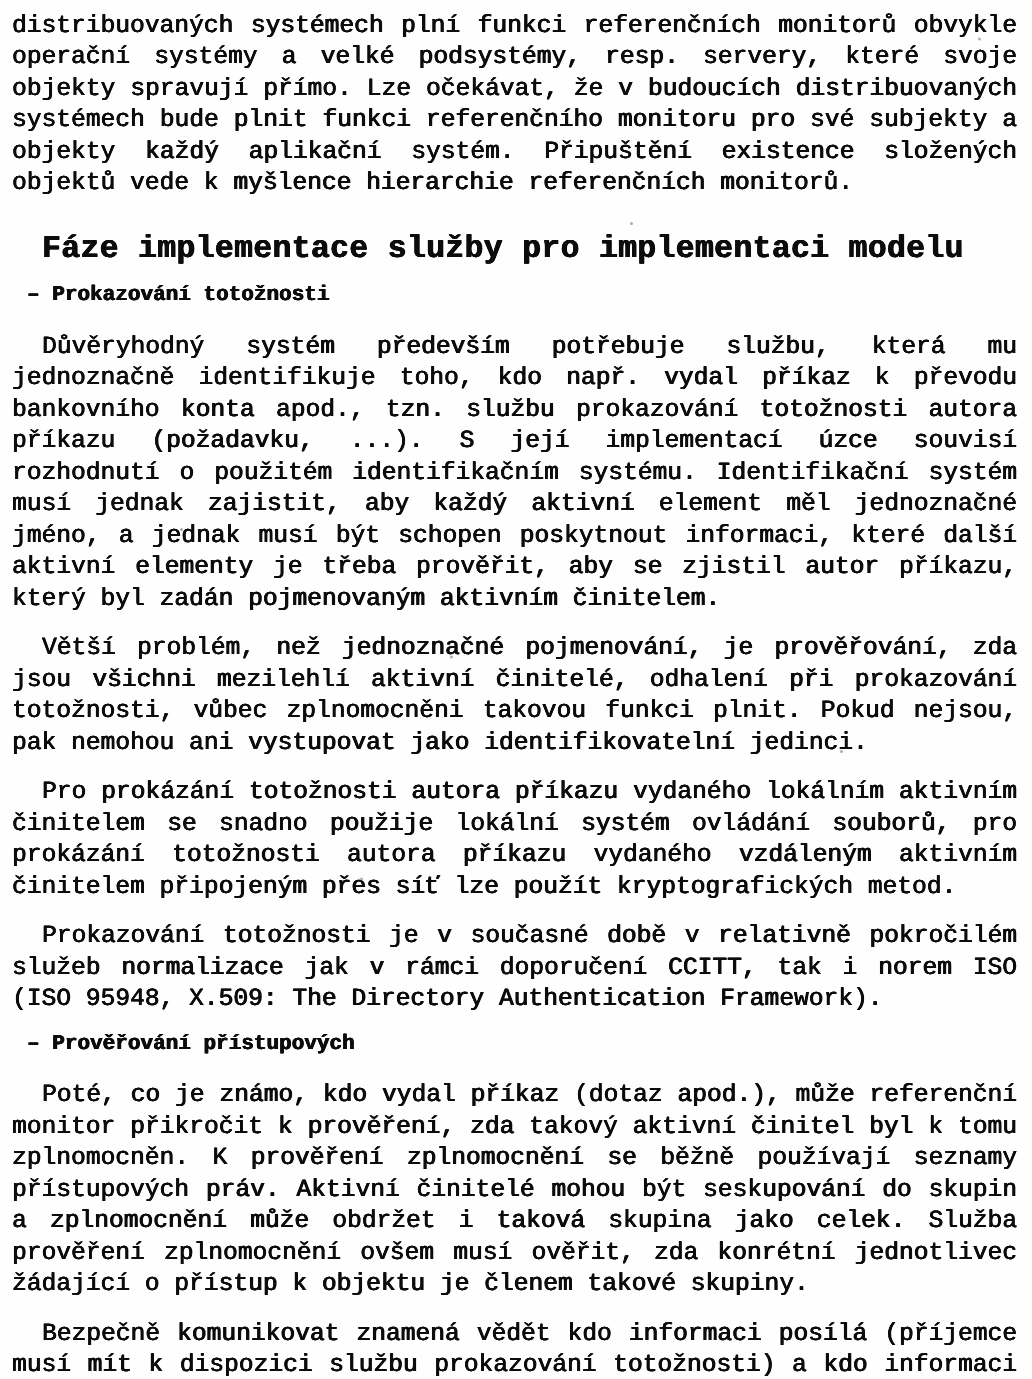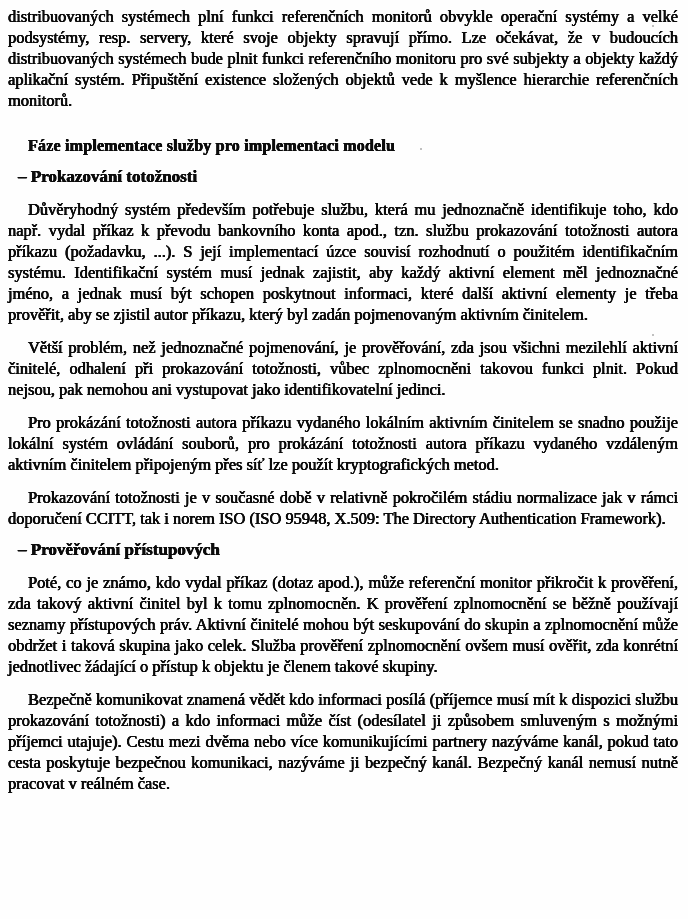--- a/index.html
+++ b/index.html
@@ -12,46 +12,46 @@
     height: 919px;
     overflow: hidden;
   }
   .page {
     position: relative;
     box-sizing: border-box;
     width: 688px;
     height: 919px;
     padding: 6px 10px 0 8px;
     background: #fefefe;
-    font-family: Liberation Serif, serif;
+    font-family: Liberation Mono, monospace;
     font-size: 16.4px;
     line-height: 21px;
     color: #0c0c0c;
     
     text-shadow: 0.38px 0 0 currentColor, -0.22px 0 0 currentColor, 0 0.22px 0 currentColor;
   }
   .para {
     margin: 12px 0 0 0;
     text-indent: 20px;
     text-align: justify;
   }
   .para.continued {
     margin-top: 0;
     text-indent: 0;
   }
   .heading {
-    font-size: 16px;
+    font-size: 21px;
     font-weight: 700;
     margin: 24px 0 0 0;
     padding-left: 20px;
     text-align: left;
     letter-spacing: 0.2px;
   }
   .subheading {
-    font-size: 17px;
+    font-size: 14px;
     font-weight: 700;
     margin: 10px 0 0 0;
     padding-left: 10px;
     text-align: left;
   }
   
   .speck {
     position: absolute;
     width: 2px;
     height: 2px;
@@ -77,21 +77,21 @@
   <h2 class="heading">Fáze implementace  služby pro implementaci modelu</h2>
 
   <h3 class="subheading">– Prokazování totožnosti</h3>
 
   <p class="para">Důvěryhodný systém především potřebuje službu, která mu jednoznačně identifikuje toho, kdo např. vydal příkaz k převodu bankovního konta apod., tzn. službu prokazování totožnosti autora příkazu (požadavku, ...). S její implementací úzce souvisí rozhodnutí o použitém identifikačním systému. Identifikační systém musí jednak zajistit, aby každý aktivní element měl jednoznačné jméno, a jednak musí být schopen poskytnout informaci, které další aktivní elementy je třeba prověřit, aby se zjistil autor příkazu, který byl zadán pojmenovaným aktivním činitelem.</p>
 
   <p class="para">Větší problém, než jednoznačné pojmenování, je prověřování, zda jsou všichni mezilehlí aktivní činitelé, odhalení při prokazování totožnosti, vůbec zplnomocněni takovou funkci plnit. Pokud nejsou, pak nemohou ani vystupovat jako identifikovatelní jedinci.</p>
 
   <p class="para">Pro prokázání totožnosti autora příkazu vydaného lokálním aktivním činitelem se snadno použije lokální systém ovládání souborů, pro prokázání totožnosti autora příkazu vydaného vzdáleným aktivním činitelem připojeným přes síť lze použít kryptografických metod.</p>
 
-  <p class="para">Prokazování totožnosti je v současné době v relativně pokročilém stádiu normalizace jak v rámci doporučení CCITT, tak i norem ISO (ISO 95948, X.509: The Directory Authentication Framework).</p>
+  <p class="para">Prokazování totožnosti je v současné době v relativně pokročilém služeb normalizace jak v rámci doporučení CCITT, tak i norem ISO (ISO 95948, X.509: The Directory Authentication Framework).</p>
 
   <h3 class="subheading">– Prověřování přístupových</h3>
 
   <p class="para">Poté, co je známo, kdo vydal příkaz (dotaz apod.), může referenční monitor přikročit k prověření, zda takový aktivní činitel byl k tomu zplnomocněn. K prověření zplnomocnění se běžně používají seznamy přístupových práv. Aktivní činitelé mohou být seskupování do skupin a zplnomocnění může obdržet i taková skupina jako celek. Služba prověření zplnomocnění ovšem musí ověřit, zda konrétní jednotlivec žádající o přístup k objektu je členem takové skupiny.</p>
 
 
   <p class="para">Bezpečně komunikovat znamená vědět kdo informaci posílá (příjemce musí mít k dispozici službu prokazování totožnosti) a kdo informaci může číst (odesílatel ji způsobem smluveným s možnými příjemci utajuje). Cestu mezi dvěma nebo více komunikujícími partnery nazýváme kanál, pokud tato cesta poskytuje bezpečnou komunikaci, nazýváme ji bezpečný kanál. Bezpečný kanál nemusí nutně pracovat v reálném čase.</p>
 
   <span class="speck s1"></span>
   <span class="speck s2"></span>

